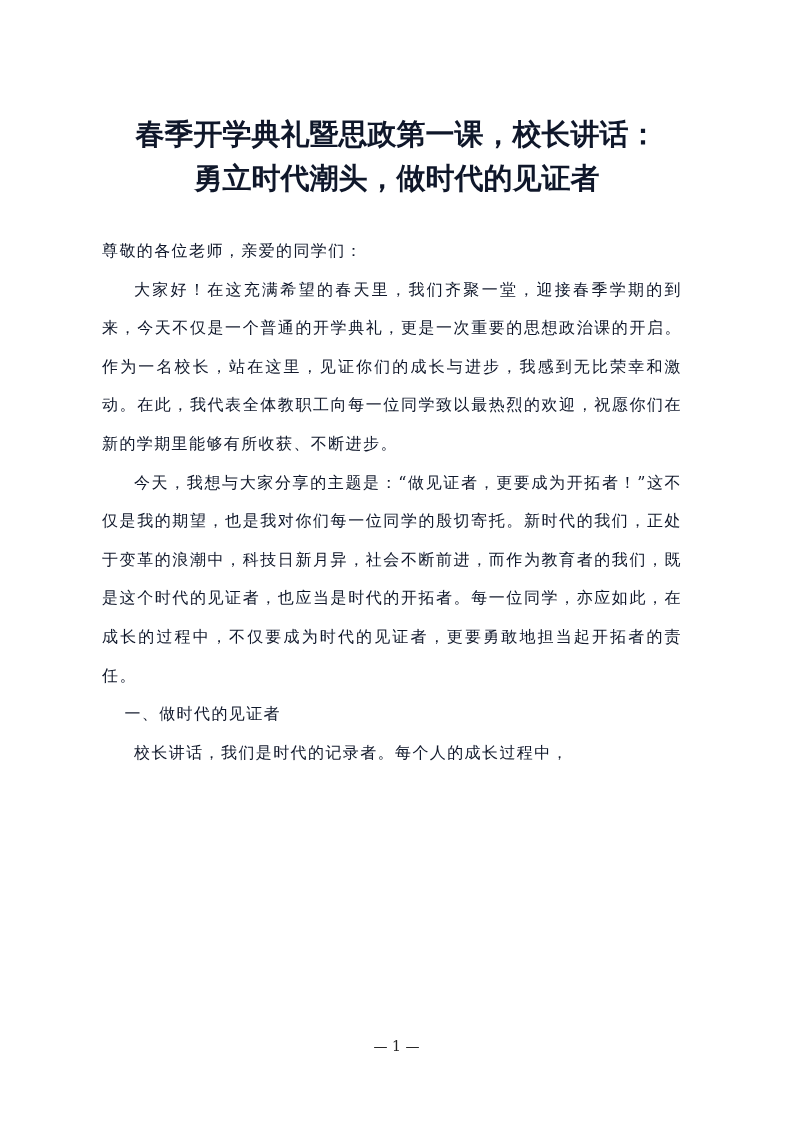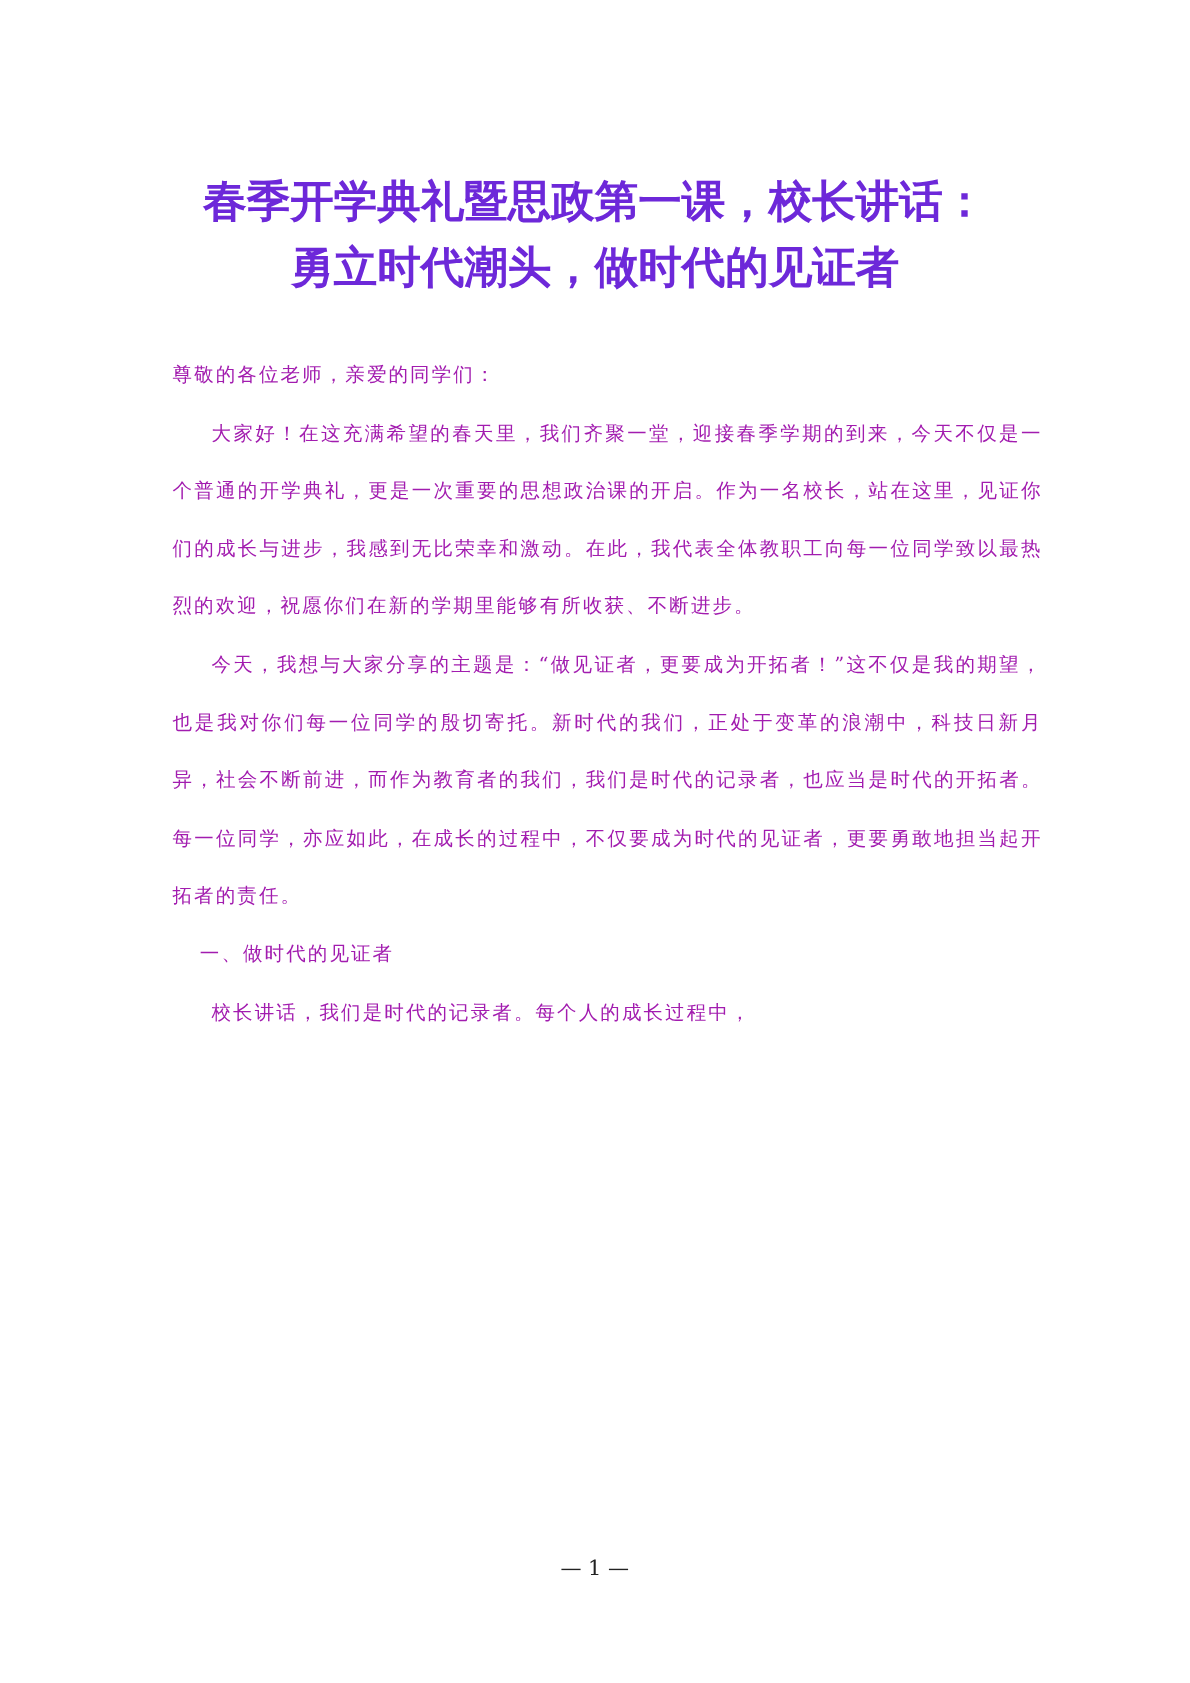--- a/index.html
+++ b/index.html
@@ -1,26 +1,26 @@
 <!DOCTYPE html>
 <html><head>
 <meta charset="utf-8">
 <style>
   html, body { margin: 0; padding: 0; background: #ffffff; }
   body { width: 793px; height: 1122px; position: relative; overflow: hidden; }
   .page { position: absolute; left: 0; top: 0; width: 793px; height: 1122px; background: #fff; }
   .title {
     position: absolute; left: 100px; width: 593px; top: 112px;
     text-align: center; font-family: "DejaVu Sans", sans-serif; font-weight: bold;
-    font-size: 29px; line-height: 44px; color: #6d28d9; letter-spacing: 0px;
+    font-size: 29px; line-height: 44px; color: #0f172a; letter-spacing: 0px;
   }
   .body {
-    position: absolute; left: 115px; top: 232px; width: 580px;
-    font-family: "DejaVu Serif", serif; font-size: 13px; line-height: 38.6px;
-    color: #a21caf; letter-spacing: 1.4px; text-align: justify;
+    position: absolute; left: 102px; top: 232px; width: 580px;
+    font-family: "DejaVu Serif", serif; font-size: 16px; line-height: 38.6px;
+    color: #0f172a; letter-spacing: 1.4px; text-align: justify;
   }
   .body p { margin: 0; }
   .indent { text-indent: 2em; }
   .heading { font-family: "DejaVu Sans", sans-serif; font-weight: normal; text-indent: 1.4em; }
   .page-num {
     position: absolute; top: 1038px; left: 0; width: 793px; text-align: center;
     font-family: "DejaVu Serif", serif; font-size: 14px; color: #222;
   }
 </style>
 </head>
@@ -28,19 +28,19 @@
 
 <div class="page">
   <div class="title">
     <div>春季开学典礼暨思政第一课，校长讲话：</div>
     <div>勇立时代潮头，做时代的见证者</div>
   </div>
 
   <div class="body">
     <p>尊敬的各位老师，亲爱的同学们：</p>
     <p class="indent">大家好！在这充满希望的春天里，我们齐聚一堂，迎接春季学期的到来，今天不仅是一个普通的开学典礼，更是一次重要的思想政治课的开启。作为一名校长，站在这里，见证你们的成长与进步，我感到无比荣幸和激动。在此，我代表全体教职工向每一位同学致以最热烈的欢迎，祝愿你们在新的学期里能够有所收获、不断进步。</p>
-    <p class="indent">今天，我想与大家分享的主题是：“做见证者，更要成为开拓者！”这不仅是我的期望，也是我对你们每一位同学的殷切寄托。新时代的我们，正处于变革的浪潮中，科技日新月异，社会不断前进，而作为教育者的我们，我们是时代的记录者，也应当是时代的开拓者。每一位同学，亦应如此，在成长的过程中，不仅要成为时代的见证者，更要勇敢地担当起开拓者的责任。</p>
+    <p class="indent">今天，我想与大家分享的主题是：“做见证者，更要成为开拓者！”这不仅是我的期望，也是我对你们每一位同学的殷切寄托。新时代的我们，正处于变革的浪潮中，科技日新月异，社会不断前进，而作为教育者的我们，既是这个时代的见证者，也应当是时代的开拓者。每一位同学，亦应如此，在成长的过程中，不仅要成为时代的见证者，更要勇敢地担当起开拓者的责任。</p>
     <p class="heading">一、做时代的见证者</p>
     <p class="indent">校长讲话，我们是时代的记录者。每个人的成长过程中，</p>
   </div>
 
   <div class="page-num">— 1 —</div>
 </div>
 
 </body></html>

